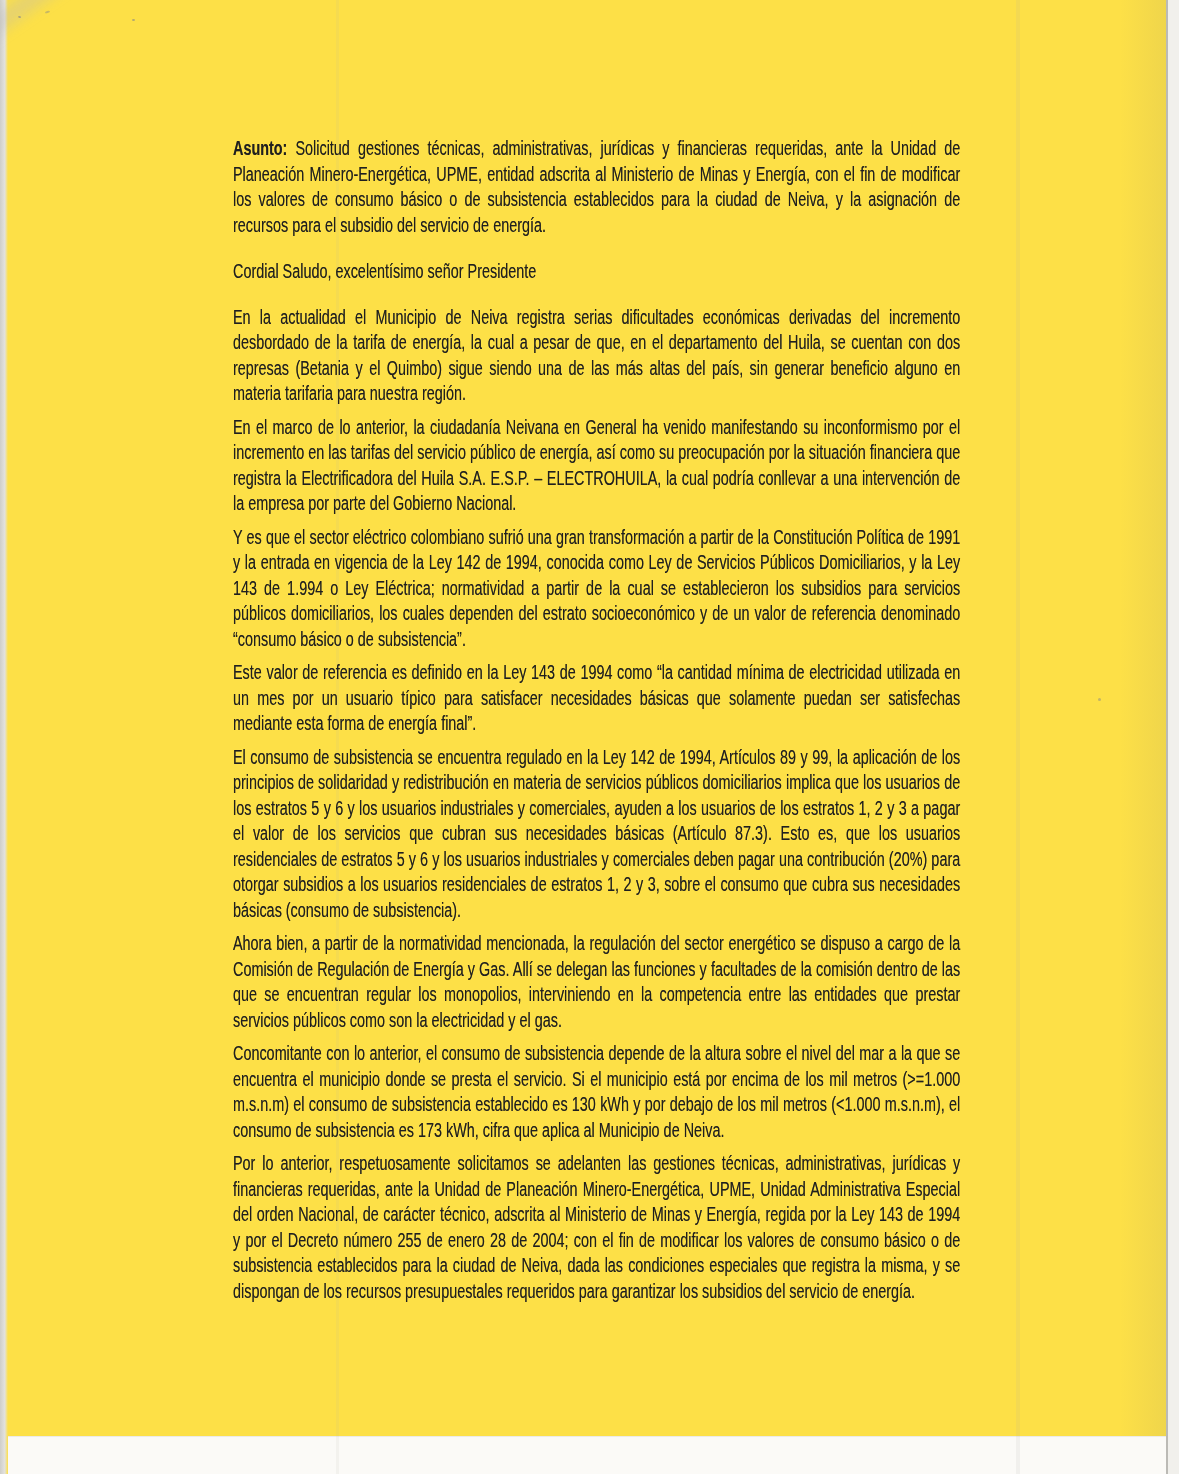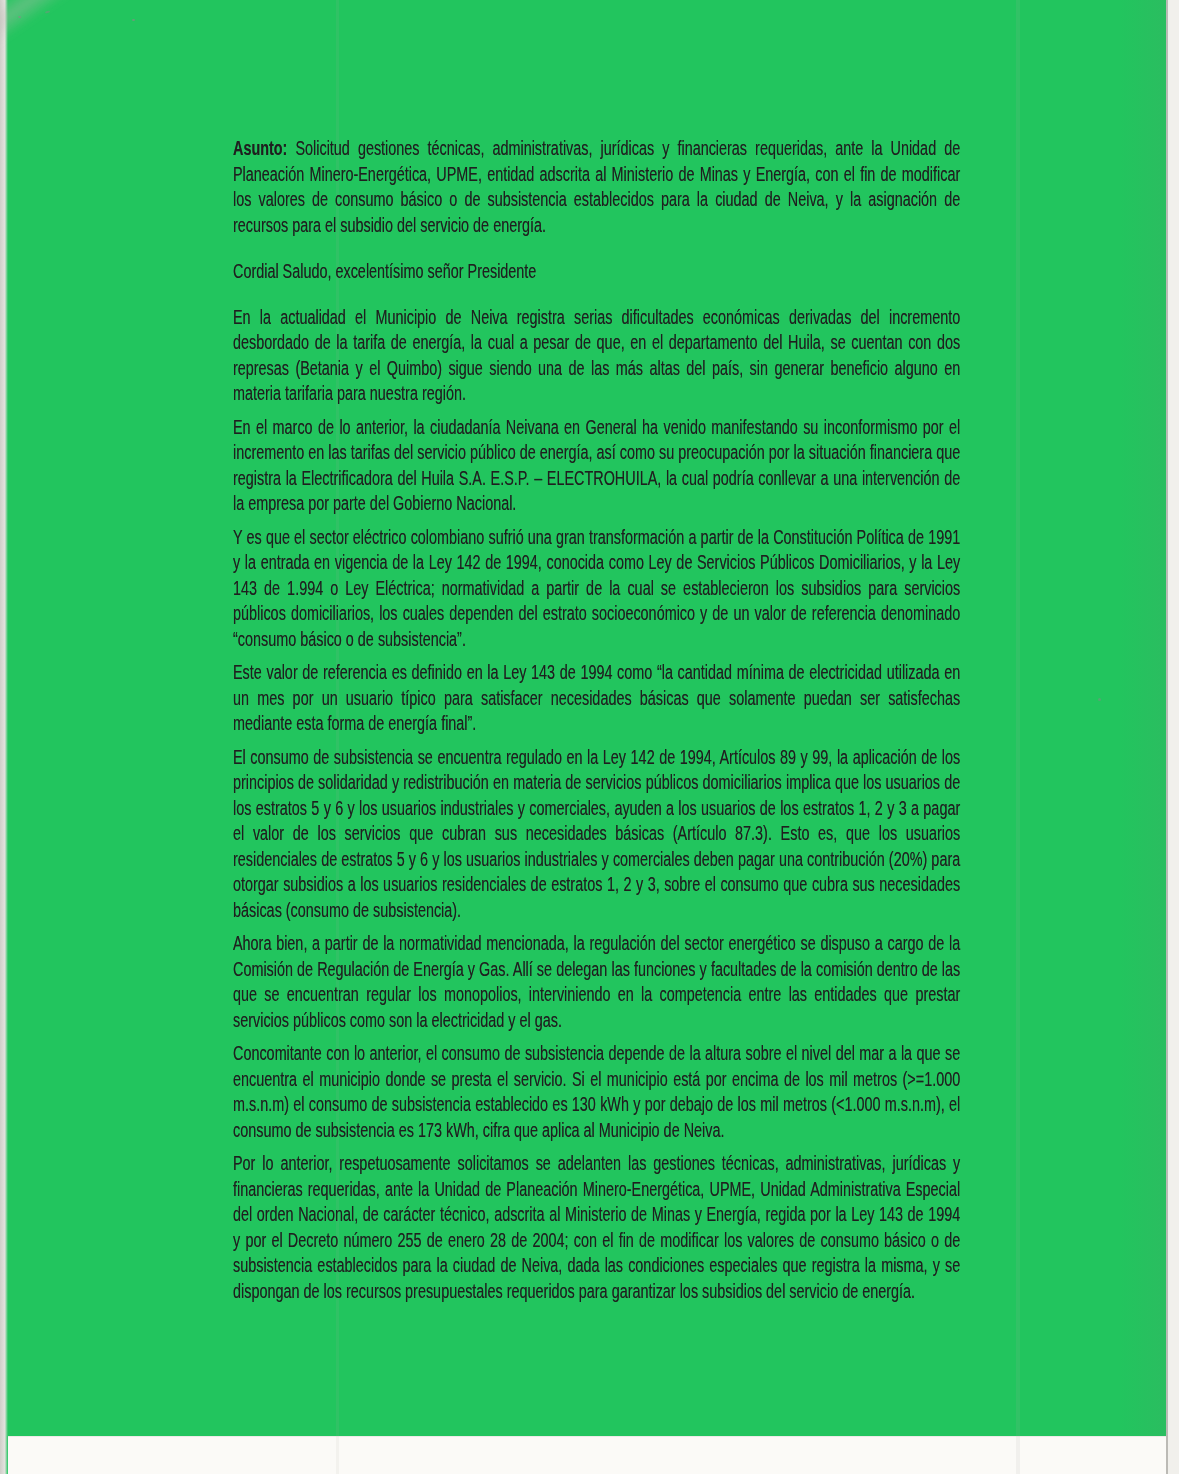--- a/index.html
+++ b/index.html
@@ -5,21 +5,21 @@
   html, body {
     margin: 0;
     padding: 0;
     background: #e9e8e4;
     font-family: "Liberation Sans", "DejaVu Sans", sans-serif;
   }
   .page {
     position: relative;
     width: 1179px;
     height: 1474px;
-    background: #22c55e;
+    background: #fde047;
     overflow: hidden;
   }
   
   .edge-left {
     position: absolute; left: 0; top: 0; bottom: 0; width: 8px;
     background: linear-gradient(to right, #cfcec9, #e3e2de 60%, rgba(248,247,244,0));
   }
   
   .edge-right-shadow {
     position: absolute; right: 13px; top: 0; bottom: 0; width: 46px;

